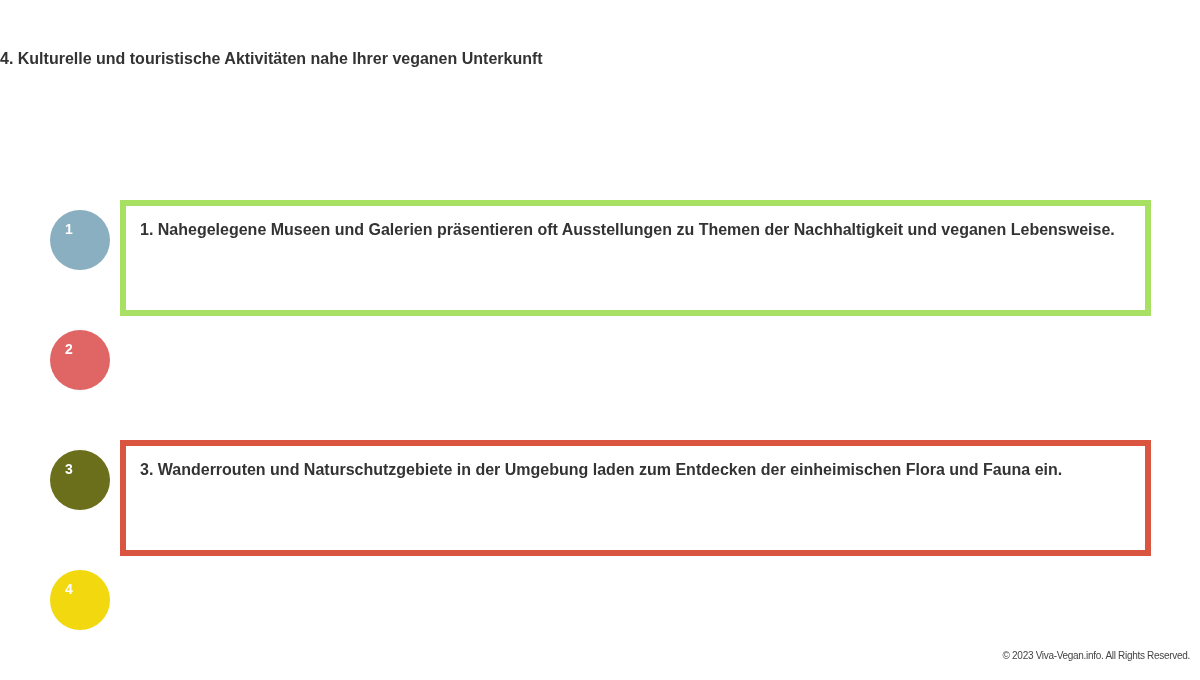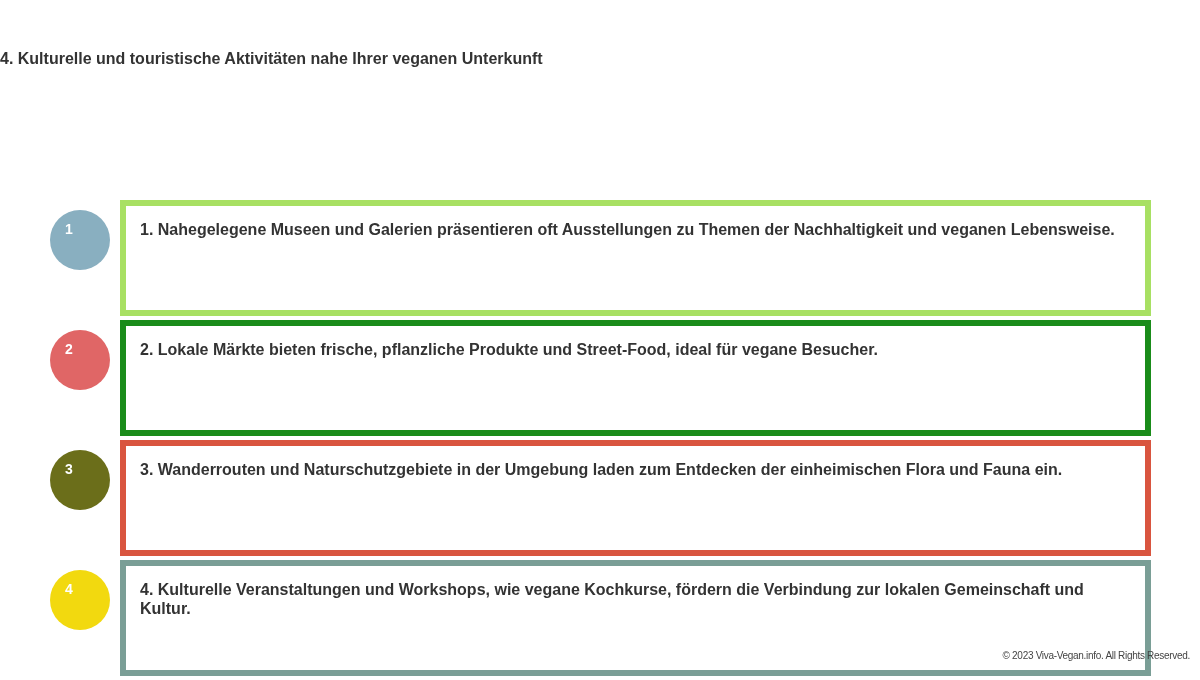--- a/index.html
+++ b/index.html
@@ -46,36 +46,30 @@
   </div>
   <div class="box" style="border-color:#a8e063">
     <span>1. Nahegelegene Museen und Galerien präsentieren oft Ausstellungen zu Themen der Nachhaltigkeit und veganen Lebensweise.</span>
   </div>
 </div>
 
 <div class="item" style="top:320px">
   <div class="circle" style="background:#e06666">
     <span>2</span>
   </div>
-  <div class="box" style="border-color:#1a8c1a">
-    <span>2. Lokale Märkte bieten frische, pflanzliche Produkte und Street-Food, ideal für vegane Besucher.</span>
-  </div>
 </div>
 
 <div class="item" style="top:440px">
   <div class="circle" style="background:#6b6e1a">
     <span>3</span>
   </div>
   <div class="box" style="border-color:#d9553f">
     <span>3. Wanderrouten und Naturschutzgebiete in der Umgebung laden zum Entdecken der einheimischen Flora und Fauna ein.</span>
   </div>
 </div>
 
 <div class="item" style="top:560px">
   <div class="circle" style="background:#f2d90f">
     <span>4</span>
   </div>
-  <div class="box" style="border-color:#7a9e96">
-    <span>4. Kulturelle Veranstaltungen und Workshops, wie vegane Kochkurse, fördern die Verbindung zur lokalen Gemeinschaft und Kultur.</span>
-  </div>
 </div>
 
 <div class="footer">© 2023 Viva-Vegan.info. All Rights Reserved.</div>
 
 </body></html>

